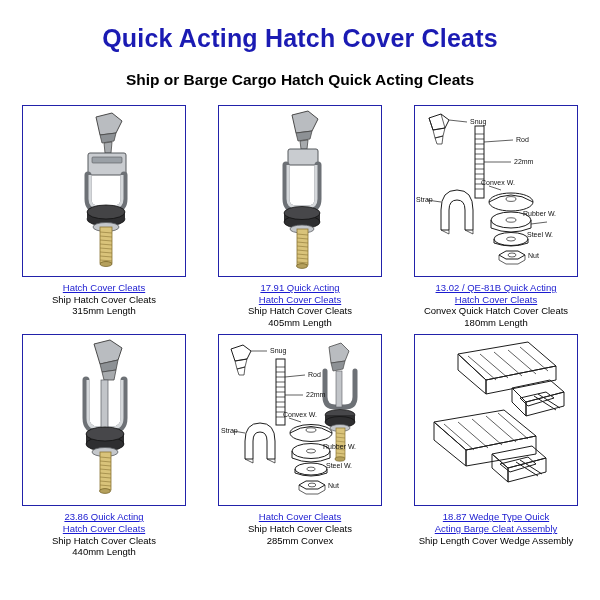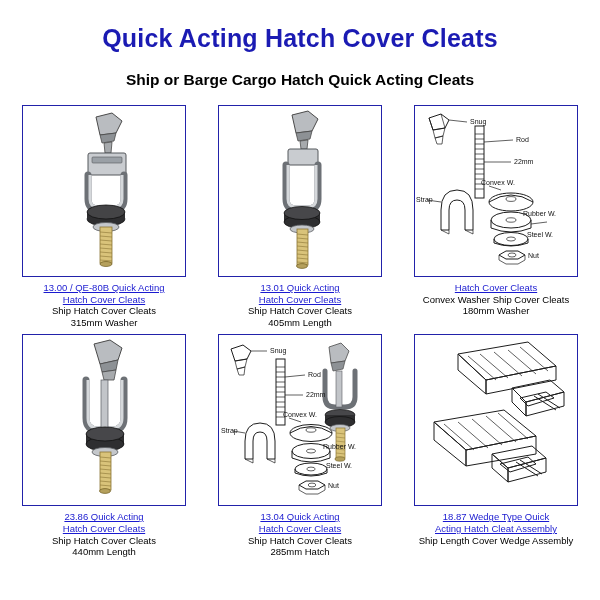--- a/index.html
+++ b/index.html
@@ -129,24 +129,23 @@
             <line x1="56" y1="137" x2="68" y2="138"></line>
             <line x1="56" y1="141" x2="68" y2="142"></line>
             <line x1="56" y1="145" x2="68" y2="146"></line>
             <line x1="56" y1="149" x2="68" y2="150"></line>
             <line x1="56" y1="153" x2="68" y2="154"></line>
           </g>
           <ellipse cx="62" cy="157" rx="6" ry="2.5" fill="#b5a05c" stroke="#6f5c20" stroke-width="0.7"></ellipse>
         </svg>
       </div>
       <div class="caption">
-        <span class="link">13.00 / QE-80B Quick Acting</span>
         <span class="link">Hatch Cover Cleats</span>
         <span class="desc">Ship Hatch Cover Cleats</span>
-        <span class="desc">315mm Washer</span>
+        <span class="desc">315mm Length</span>
       </div>
     </div>
 
     <div class="cell">
       <div class="thumb">
         <svg width="120" height="168" viewBox="0 0 120 168">
           <g>
             <path d="M52 8 L68 4 L78 12 L72 24 L56 26 Z" fill="#b9bcc0" stroke="#4a4a4a" stroke-width="1"></path>
             <path d="M56 26 L72 24 L70 32 L58 34 Z" fill="#8d9195" stroke="#4a4a4a" stroke-width="0.8"></path>
             <path d="M60 34 L68 33 L67 42 L61 42 Z" fill="#a7aaad" stroke="#4a4a4a" stroke-width="0.8"></path>
@@ -169,21 +168,21 @@
             <line x1="57" y1="139" x2="68" y2="140"></line>
             <line x1="57" y1="143" x2="68" y2="144"></line>
             <line x1="57" y1="147" x2="68" y2="148"></line>
             <line x1="57" y1="151" x2="68" y2="152"></line>
             <line x1="57" y1="155" x2="68" y2="156"></line>
           </g>
           <ellipse cx="62" cy="159" rx="5.5" ry="2.4" fill="#b5a05c" stroke="#6f5c20" stroke-width="0.7"></ellipse>
         </svg>
       </div>
       <div class="caption">
-        <span class="link">13.01 Quick Acting</span>
+        <span class="link">17.91 Quick Acting</span>
         <span class="link">Hatch Cover Cleats</span>
         <span class="desc">Ship Hatch Cover Cleats</span>
         <span class="desc">405mm Length</span>
       </div>
     </div>
 
     <div class="cell">
       <div class="thumb">
         <svg width="162" height="170" viewBox="0 0 162 170">
 
@@ -250,23 +249,24 @@
 
           <g>
             <path class="ln" d="M84 149 L91 145 L103 145 L110 149 L103 153 L91 153 Z"></path>
             <path class="lnw" d="M84 149 L84 154 L91 158 L103 158 L110 154 L110 149"></path>
             <ellipse class="lnw" cx="97" cy="149" rx="4" ry="2"></ellipse>
             <text class="lbl" x="113" y="152">Nut</text>
           </g>
         </svg>
       </div>
       <div class="caption">
+        <span class="link">13.02 / QE-81B Quick Acting</span>
         <span class="link">Hatch Cover Cleats</span>
-        <span class="desc">Convex Washer Ship Cover Cleats</span>
-        <span class="desc">180mm Washer</span>
+        <span class="desc">Convex Quick Hatch Cover Cleats</span>
+        <span class="desc">180mm Length</span>
       </div>
     </div>
 
     <div class="cell">
       <div class="thumb">
         <svg width="120" height="168" viewBox="0 0 120 168">
           <g>
             <path d="M50 8 L66 4 L78 12 L74 24 L56 28 Z" fill="#b9bcc0" stroke="#4a4a4a" stroke-width="1"></path>
             <path d="M56 28 L74 24 L72 34 L58 36 Z" fill="#8d9195" stroke="#4a4a4a" stroke-width="0.8"></path>
             <path d="M58 36 L72 34 L70 44 L60 44 Z" fill="#a7aaad" stroke="#4a4a4a" stroke-width="0.8"></path>
@@ -389,24 +389,23 @@
 
           <g>
             <path class="ln" d="M80 150 L87 146 L99 146 L106 150 L99 154 L87 154 Z"></path>
             <path class="lnw" d="M80 150 L80 155 L87 159 L99 159 L106 155 L106 150"></path>
             <ellipse class="lnw" cx="93" cy="150" rx="3.8" ry="1.9"></ellipse>
             <text class="lbl" x="109" y="153">Nut</text>
           </g>
         </svg>
       </div>
       <div class="caption">
-        <span class="link">13.04 Quick Acting</span>
         <span class="link">Hatch Cover Cleats</span>
         <span class="desc">Ship Hatch Cover Cleats</span>
-        <span class="desc">285mm Hatch</span>
+        <span class="desc">285mm Convex</span>
       </div>
     </div>
 
     <div class="cell">
       <div class="thumb">
         <svg width="160" height="168" viewBox="0 0 160 168">
 
           <g>
             <path class="ln" d="M42 18 L112 6 L140 30 L70 44 Z" fill="#f2f2f2"></path>
             <path class="ln" d="M42 18 L42 34 L70 58 L70 44 Z" fill="#dddddd"></path>
@@ -450,20 +449,20 @@
           <g class="ln">
             <path d="M118 60 L140 74"></path>
             <path d="M122 58 L144 72"></path>
             <path d="M100 126 L122 140"></path>
             <path d="M104 124 L126 138"></path>
           </g>
         </svg>
       </div>
       <div class="caption">
         <span class="link">18.87 Wedge Type Quick</span>
-        <span class="link">Acting Hatch Cleat Assembly</span>
+        <span class="link">Acting Barge Cleat Assembly</span>
         <span class="desc">Ship Length Cover Wedge Assembly</span>
         <span class="desc"></span>
       </div>
     </div>
 
   </div>
 </div>
 
 </body></html>

